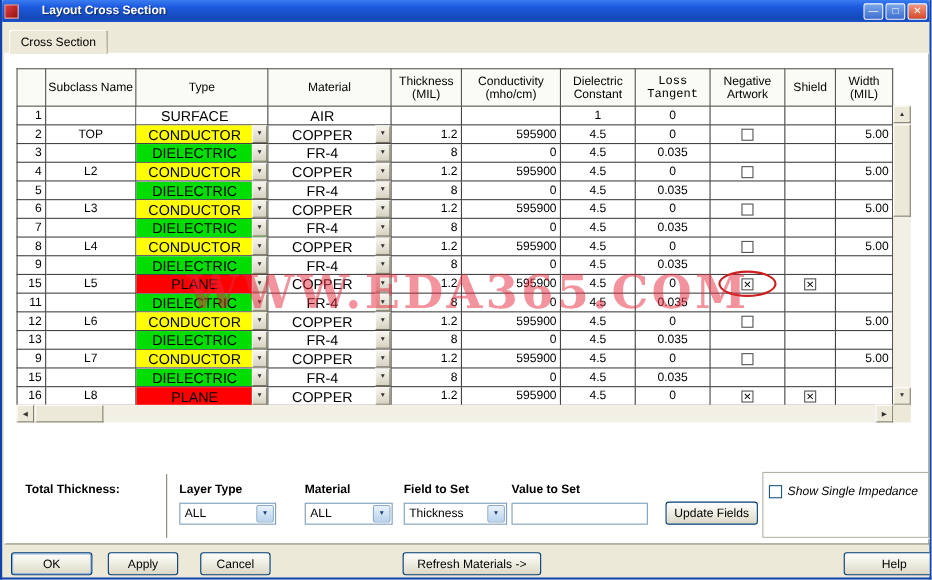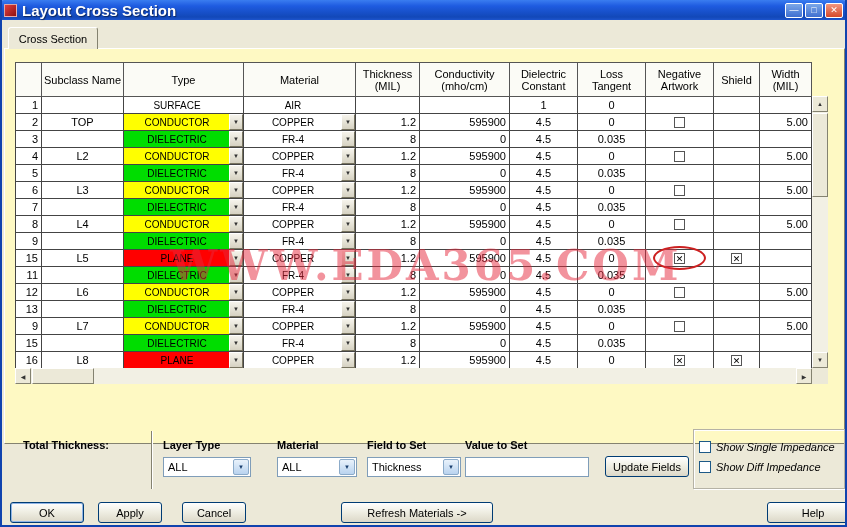--- a/index.html
+++ b/index.html
@@ -6,47 +6,47 @@
   html,body { width:847px; height:527px; background:#fff; }
   .window { position:relative; width:847px; height:527px; background:#ece9d8;
             border:2px solid #1043ae; border-top:none; overflow:hidden; }
 
   
   .titlebar { position:absolute; left:-2px; top:0; width:847px; height:20px;
               background:linear-gradient(180deg,#3a7df0 0%,#1e5be0 30%,#1248b8 85%,#1d54cc 100%);
               display:flex; align-items:center; padding:0 4px; border-radius:4px 4px 0 0; z-index:20; }
   .title-icon { width:13px; height:13px; background:linear-gradient(135deg,#e24040,#8f1212);
                 border:1px solid rgba(255,255,255,.6); display:inline-block; }
-  .title-text { flex:1; margin-left:5px; font-size:15px; font-weight:bold; color:#fff;
+  .title-text { flex:1; margin-left:21px; font-size:11px; font-weight:bold; color:#fff;
                 text-shadow:1px 1px 1px rgba(0,0,0,.5); }
   .winbtn { width:18px; height:15px; margin-left:2px; font-size:9px; line-height:13px; text-align:center;
             color:#fff; border:1px solid #fff; border-radius:2px; cursor:default;
             background:linear-gradient(#7ba7e8,#3f6fd0); }
   .winbtn.close { background:linear-gradient(#f3977f,#d6492a); }
 
   
   .tab { position:absolute; left:6px; top:27px; width:90px; height:22px; background:#ece9d8;
          border:1px solid #848270; border-bottom:none; border-top-color:#fff; border-left-color:#fff;
          border-radius:3px 3px 0 0; display:flex; align-items:center; justify-content:center;
          font-size:11px; z-index:3; }
-  .tab-panel { position:absolute; left:2px; top:48px; width:841px; height:396px; background:#fef9c3;
+  .tab-panel { position:absolute; left:2px; top:48px; width:841px; height:447px; background:#ffffff;
                border:1px solid; border-color:#fff #848270 #848270 #fff; z-index:2; }
 
   
   .grid { position:absolute; left:10px; top:13px; border-collapse:collapse; table-layout:fixed;
           background:#fff; border:1px solid #222; }
   .grid th { border:1px solid #555; background:#fbfbf6; font-size:11px; font-weight:normal;
              text-align:center; vertical-align:middle; white-space:pre-line; height:34px; padding:0 1px; line-height:12px; }
   .grid td { border:1px solid #444; font-size:11px; height:17px; padding:0 3px; white-space:nowrap; }
   .c-rownum { text-align:right; background:#fff; }
   .c-center { text-align:center; }
   .c-right  { text-align:right; }
   .c-check  { position:relative; text-align:center; }
   .c-drop   { position:relative; text-align:center; padding:0 15px 0 2px !important; }
-  .dtext { font-size:10px; }
+  .dtext { font-size:13px; }
   .dbtn { position:absolute; right:0; top:0; bottom:0; width:14px;
           background:linear-gradient(#f6f4ec,#d6d2c2); border:1px solid; border-color:#fff #77735f #77735f #fff;
           font-size:6px; color:#333; display:flex; align-items:center; justify-content:center; }
   .cbx { display:inline-block; width:11px; height:11px; border:1px solid #555; background:#fff;
          font-size:9px; line-height:10px; text-align:center; color:#000; vertical-align:middle; }
   .ellipse { position:absolute; left:7px; right:7px; top:-4px; bottom:-4px;
              border:2px solid #cc2020; border-radius:50%; pointer-events:none; }
   .watermark { position:absolute; left:165px; top:192px; font-size:42px; font-weight:bold;
                letter-spacing:3px; color:rgba(230,40,60,0.5); z-index:6; pointer-events:none;
                font-family:"DejaVu Serif", serif; white-space:nowrap; }
@@ -109,21 +109,21 @@
             <th style="width: 26px;"></th>
             <th style="width: 82px;">Subclass Name</th>
             <th style="width: 120px;">Type</th>
             <th style="width: 112px;">Material</th>
             <th style="width: 64px;">Thickness
 (MIL)</th>
             <th style="width: 90px;">Conductivity
 (mho/cm)</th>
             <th style="width: 68px;">Dielectric
 Constant</th>
-            <th style="width: 68px;">Loss
+            <th style="width: 68px; font-family: Liberation Mono, monospace;">Loss
 Tangent</th>
             <th style="width: 68px;">Negative
 Artwork</th>
             <th style="width: 46px;">Shield</th>
             <th style="width: 52px;">Width
 (MIL)</th>
           </tr>
         </thead>
       <tbody id="grid-body">
           <tr>
@@ -375,26 +375,22 @@
     <div class="ctl-label" style="left:460px;top:390px">Value to Set</div>
     <input class="txt" style="left: 460px; top: 408px; width: 124px;" value="">
 
     <div class="btn" style="left:600px;top:407px;width:84px">Update Fields</div>
 
     <div class="groupbox">
       <div class="chkrow">
         <span class="xchk"></span>
         <span>Show Single Impedance</span>
       </div>
-      <div class="chkrow">
-        <span class="xchk"></span>
-        <span>Show Diff Impedance</span>
-      </div>
     </div>
   </div>
 
   <div class="btn default" style="left:8px;top:502px;width:74px">OK</div>
   <div class="btn" style="left:96px;top:502px;width:64px">Apply</div>
   <div class="btn" style="left:180px;top:502px;width:64px">Cancel</div>
-  <div class="btn" style="left:339px;top:502px;width:152px">Refresh Materials -&gt;</div>
+  <div class="btn" style="left:364px;top:502px;width:126px">Refresh Materials -&gt;</div>
   <div class="btn" style="left:765px;top:502px;width:92px">Help</div>
 
 </div>
 
 </body></html>

